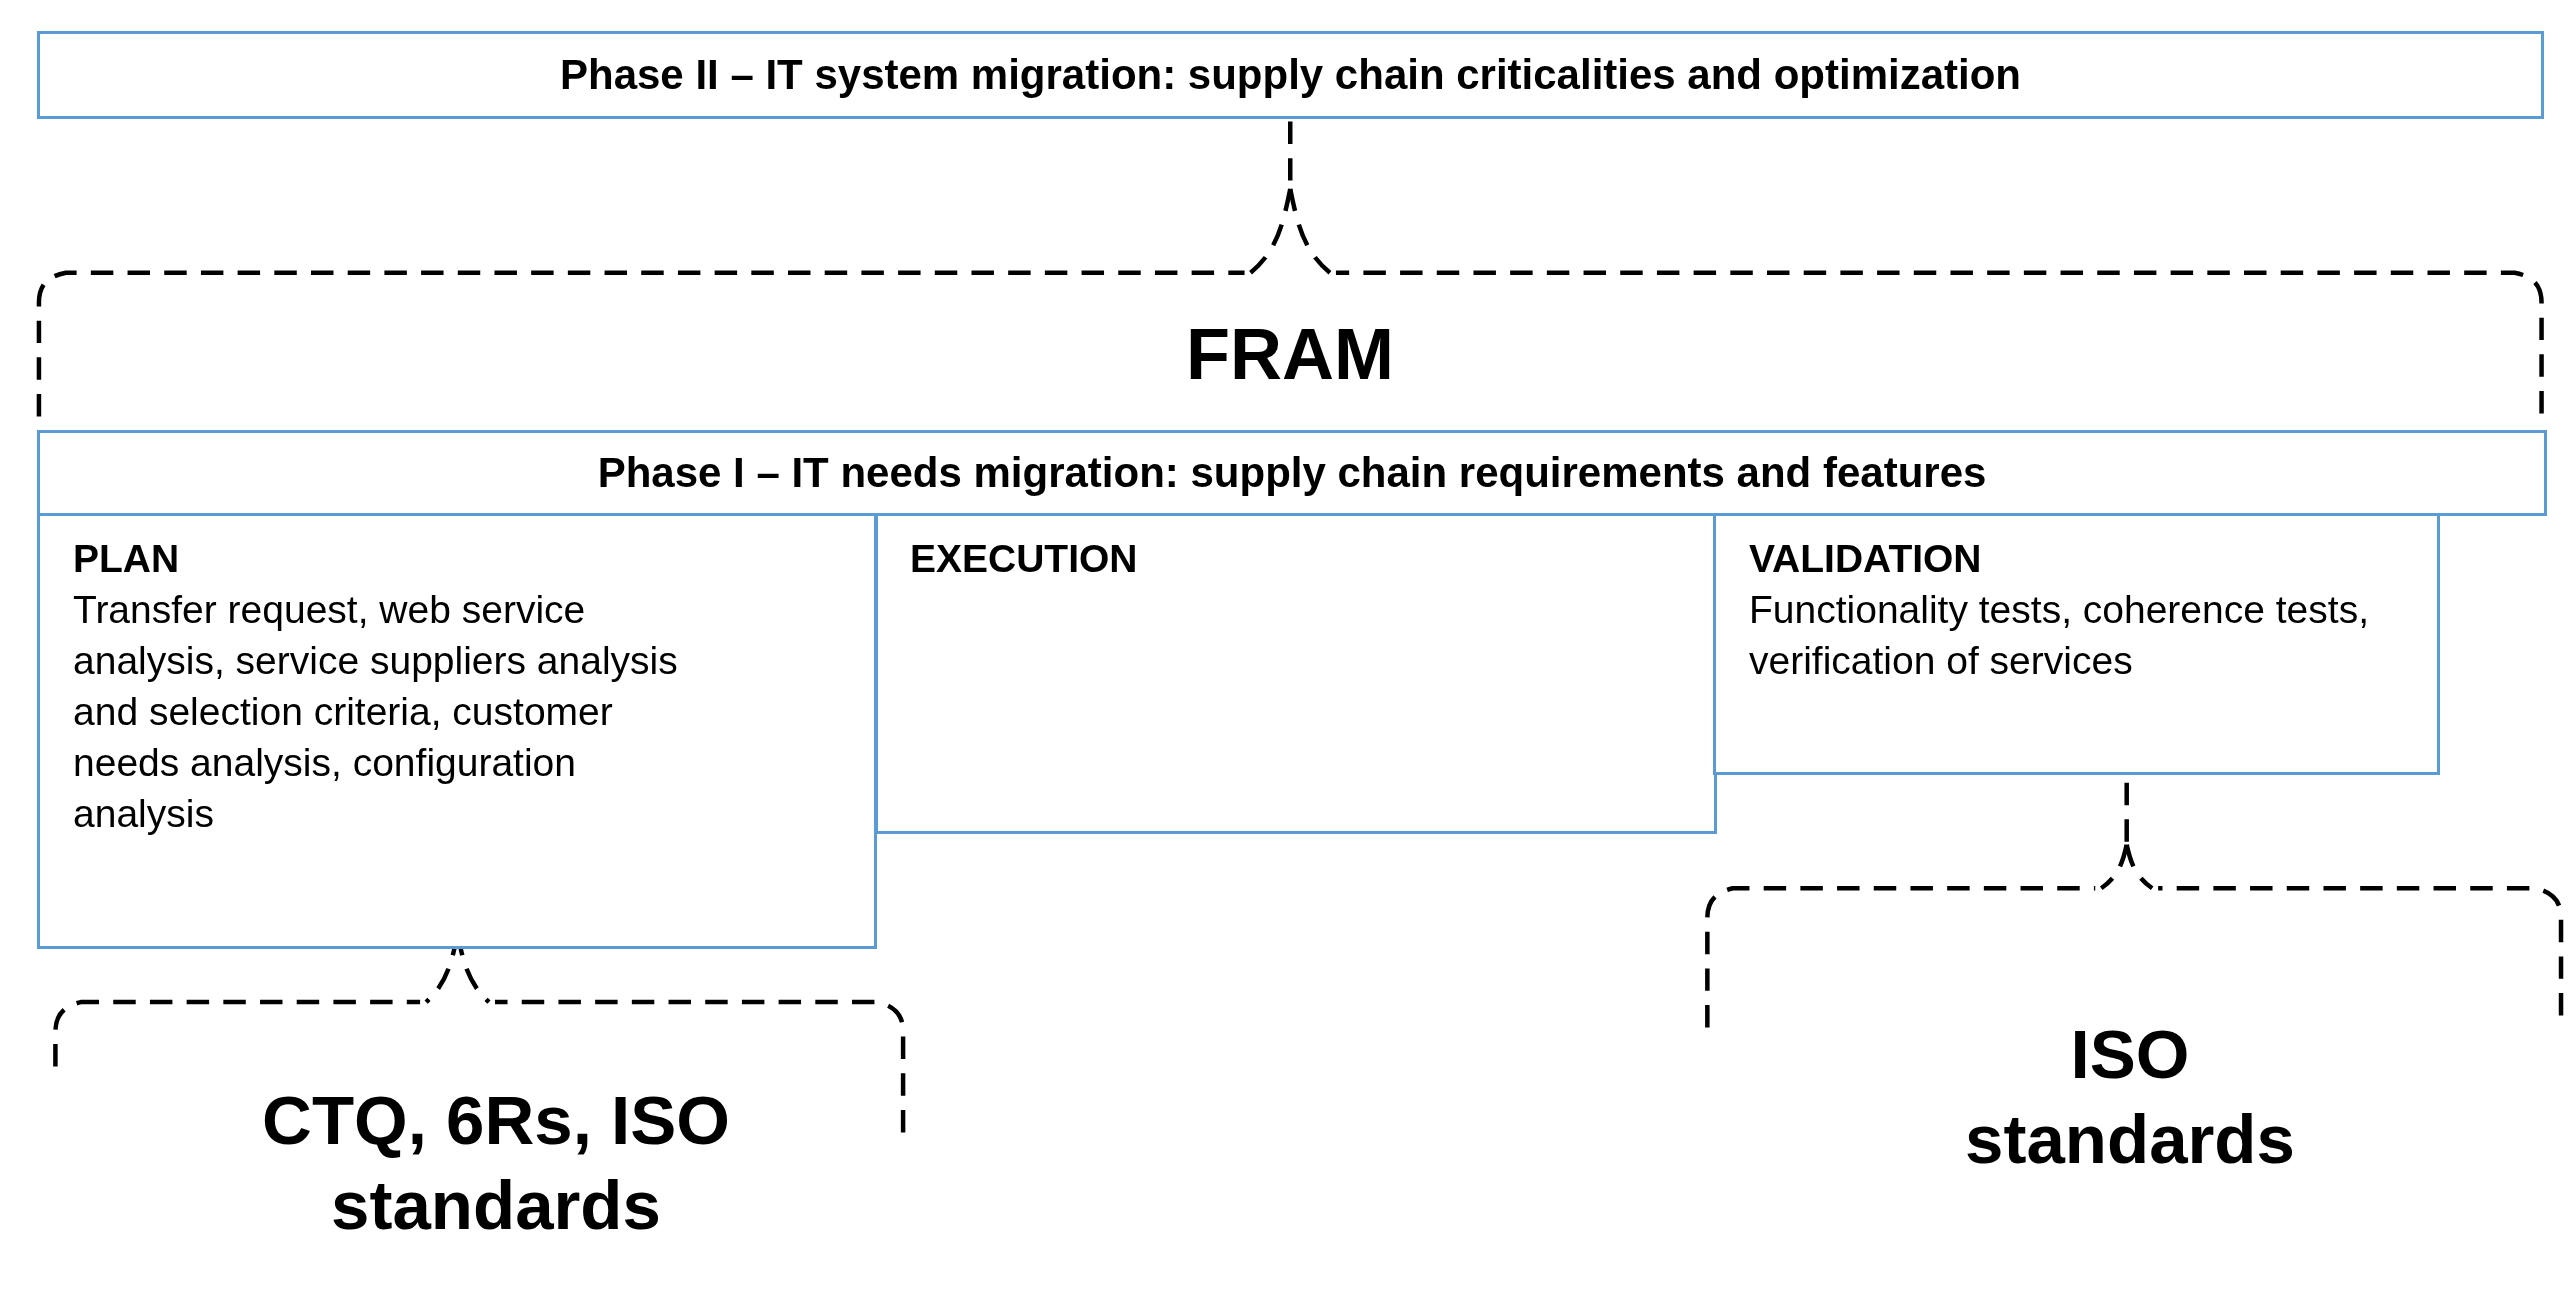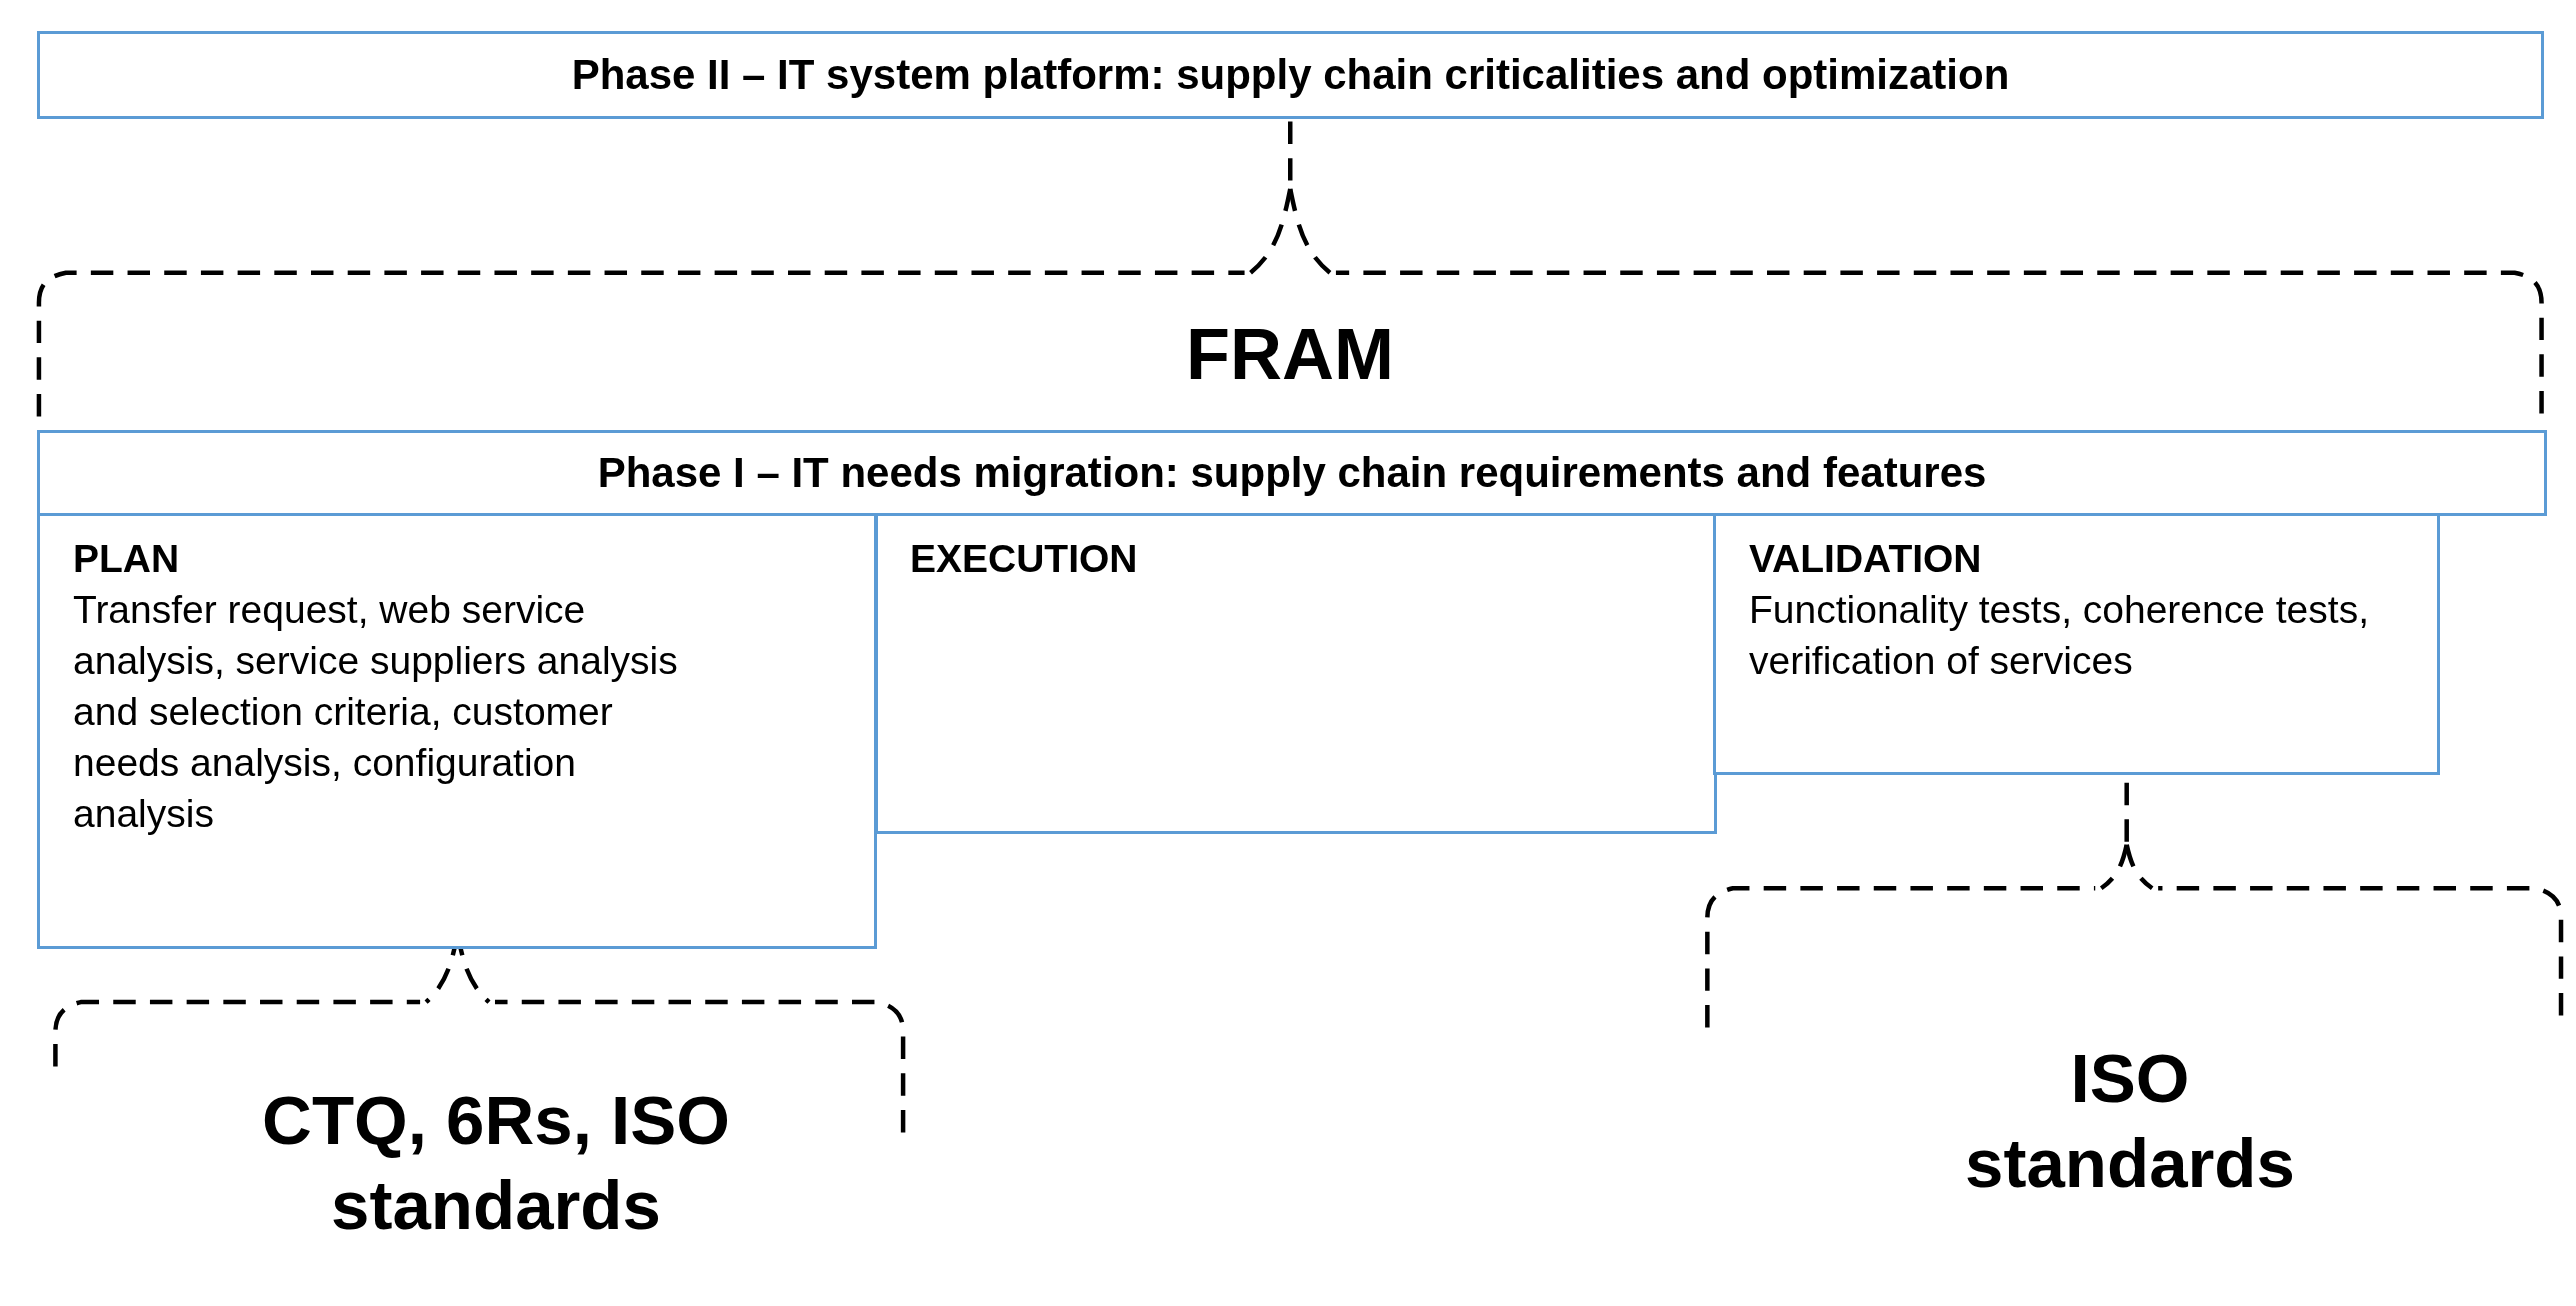--- a/index.html
+++ b/index.html
@@ -78,29 +78,29 @@
   .brace-label {
     position: absolute;
     transform: translateX(-50%);
     font-size: 69px;
     font-weight: bold;
     text-align: center;
     line-height: 85px;
     white-space: pre-line;
   }
   .ctq-label { left: 496px;  top: 1078px; }
-  .iso-label { left: 2130px; top: 1036px; }
+  .iso-label { left: 2130px; top: 1012px; }
 </style>
 </head>
 <body>
 
 <div class="stage">
 
   <div class="box phase2-box">
-    <div class="phase-title">Phase II – IT system platform: supply chain criticalities and optimization</div>
+    <div class="phase-title">Phase II – IT system migration: supply chain criticalities and optimization</div>
   </div>
 
   <svg class="svg-overlay" viewBox="0 0 3440 1745">
 
     <path class="dash" d="M1723 162 V252"></path>
     <path class="dash" d="M1723 252 C1713 302 1704 336 1670 364"></path>
     <path class="dash" d="M1723 252 C1733 302 1742 336 1776 364"></path>
     <path class="dash" d="M52 556 V404 C52 382 62 369 88 364 H1662"></path>
     <path class="dash" d="M3394 552 V404 C3394 382 3384 369 3358 364 H1784"></path>
 

